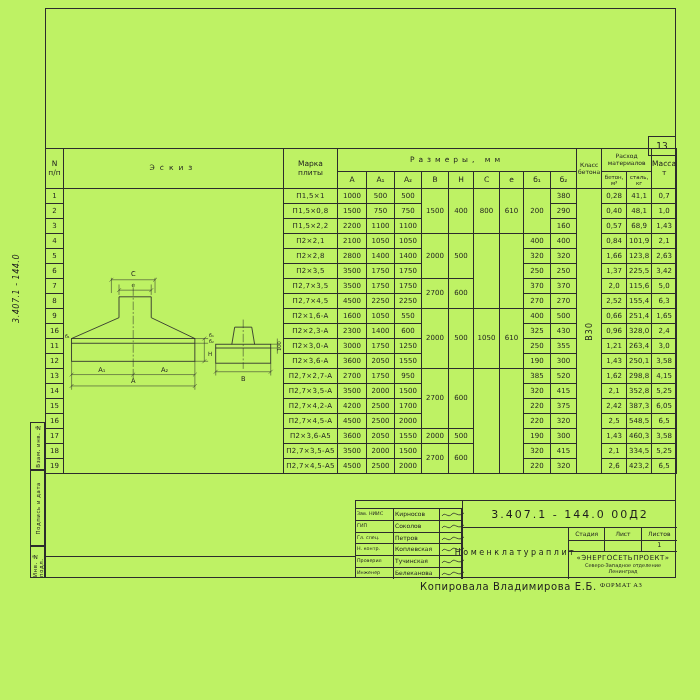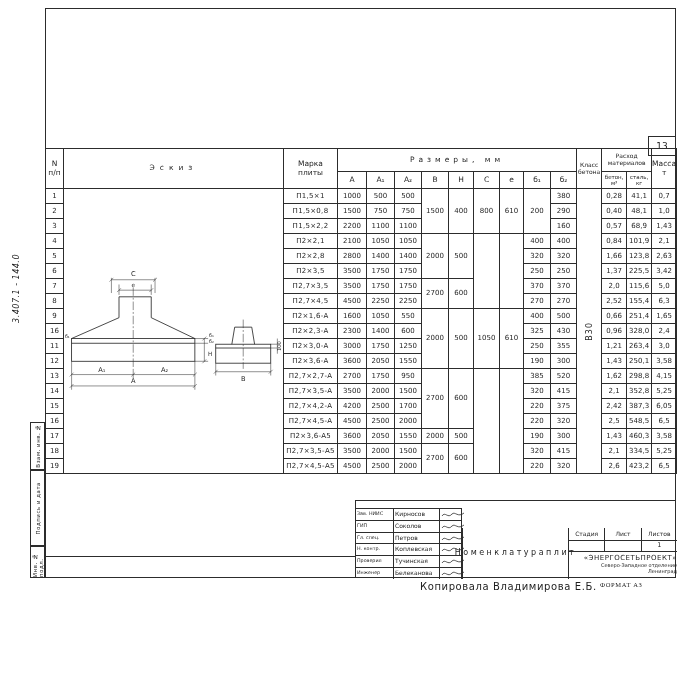--- a/index.html
+++ b/index.html
@@ -1,17 +1,17 @@
 <!DOCTYPE html>
 <html><head>
 <meta charset="utf-8">
 <style>
   html,body{margin:0;padding:0;}
   body{width:700px;height:700px;background:#e8e6e1;font-family:"DejaVu Sans",sans-serif;color:#1e1e1e;position:relative;overflow:hidden;}
-  .sheet{position:absolute;left:0;top:0;width:700px;height:700px;background:#ffffff;}
+  .sheet{position:absolute;left:0;top:0;width:700px;height:700px;background:#bef264;}
   .abs{position:absolute;box-sizing:border-box;}
   .ln{position:absolute;background:#2c2c2c;}
   
   .frame{position:absolute;left:45px;top:8px;width:631px;height:570px;border:1px solid #2c2c2c;box-sizing:border-box;}
   .pagenum-box{left:648px;top:136px;width:28px;height:20px;border:1px solid #2c2c2c;text-align:center;font-size:9px;line-height:18px;}
   
   table.nomen{position:absolute;left:45px;top:148px;border-collapse:collapse;table-layout:fixed;width:631px;}
   table.nomen th, table.nomen td{border:1px solid #2c2c2c;padding:0;font-weight:normal;text-align:center;font-size:7px;line-height:1.15;overflow:hidden;}
   table.nomen thead th{font-size:7.5px;white-space:pre-line;vertical-align:middle;}
   table.nomen thead tr.r1 th{height:22px;}
@@ -28,21 +28,21 @@
   #titleblock{left:355px;top:500px;width:321px;height:78px;border:1px solid #2c2c2c;}
   .tb-doc{left:106px;top:0;width:215px;height:27px;border-left:1px solid #2c2c2c;border-bottom:1px solid #2c2c2c;display:flex;align-items:center;justify-content:center;font-size:11px;letter-spacing:2px;}
   .tb-name{left:106px;top:27px;width:106px;height:51px;border-left:1px solid #2c2c2c;display:flex;flex-direction:row;align-items:center;justify-content:center;font-size:8px;letter-spacing:2.5px;line-height:1.8;}
   .tb-right{left:212px;top:27px;width:109px;height:51px;border-left:1px solid #2c2c2c;}
   .tb-slh{display:flex;height:12px;border-bottom:1px solid #2c2c2c;}
   .tb-slh div{flex:1;border-right:1px solid #2c2c2c;font-size:6px;text-align:center;line-height:11px;}
   .tb-slh div:last-child{border-right:none;}
   .tb-slv{display:flex;height:10px;border-bottom:1px solid #2c2c2c;}
   .tb-slv div{flex:1;border-right:1px solid #2c2c2c;font-size:6.5px;text-align:center;line-height:9px;}
   .tb-slv div:last-child{border-right:none;}
-  .tb-org{height:28px;text-align:right;}
+  .tb-org{height:28px;text-align:center;}
   .tb-org .o1{font-size:7px;letter-spacing:0.5px;margin-top:2px;}
   .tb-org .o2,.tb-org .o3{font-size:5px;line-height:1.25;}
   #sigs{left:0;top:7px;width:106px;height:71px;border-top:1px solid #2c2c2c;border-right:1px solid #2c2c2c;display:flex;flex-direction:column;}
   .sigrow{flex:1;display:flex;border-bottom:1px solid #2c2c2c;}
   .sigrow:last-child{border-bottom:none;}
   .sigrow .role{width:36px;border-right:1px solid #2c2c2c;font-size:4.8px;line-height:10px;padding-left:1px;white-space:nowrap;overflow:hidden;}
   .sigrow .nm{width:44px;border-right:1px solid #2c2c2c;font-size:6px;line-height:10px;padding-left:1px;white-space:nowrap;overflow:hidden;}
   .sigrow .sg{flex:1;position:relative;}
   
   .stampbox{width:15px;border:1px solid #2c2c2c;display:flex;align-items:center;justify-content:center;}
@@ -450,20 +450,21 @@
           <td>220</td>
           <td>320</td>
           <td>2,6</td>
           <td>423,2</td>
           <td>6,5</td>
         </tr>
       </tbody>
   </table>
 
   <div class="abs" id="titleblock">
+    <div class="abs tb-doc">3.407.1 - 144.0  00Д2</div>
     <div class="abs tb-name">
       <div>Номенклатура</div>
       <div>плит</div>
     </div>
     <div class="abs tb-right">
       <div class="tb-slh">
         <div>Стадия</div>
         <div>Лист</div>
         <div>Листов</div>
       </div>

